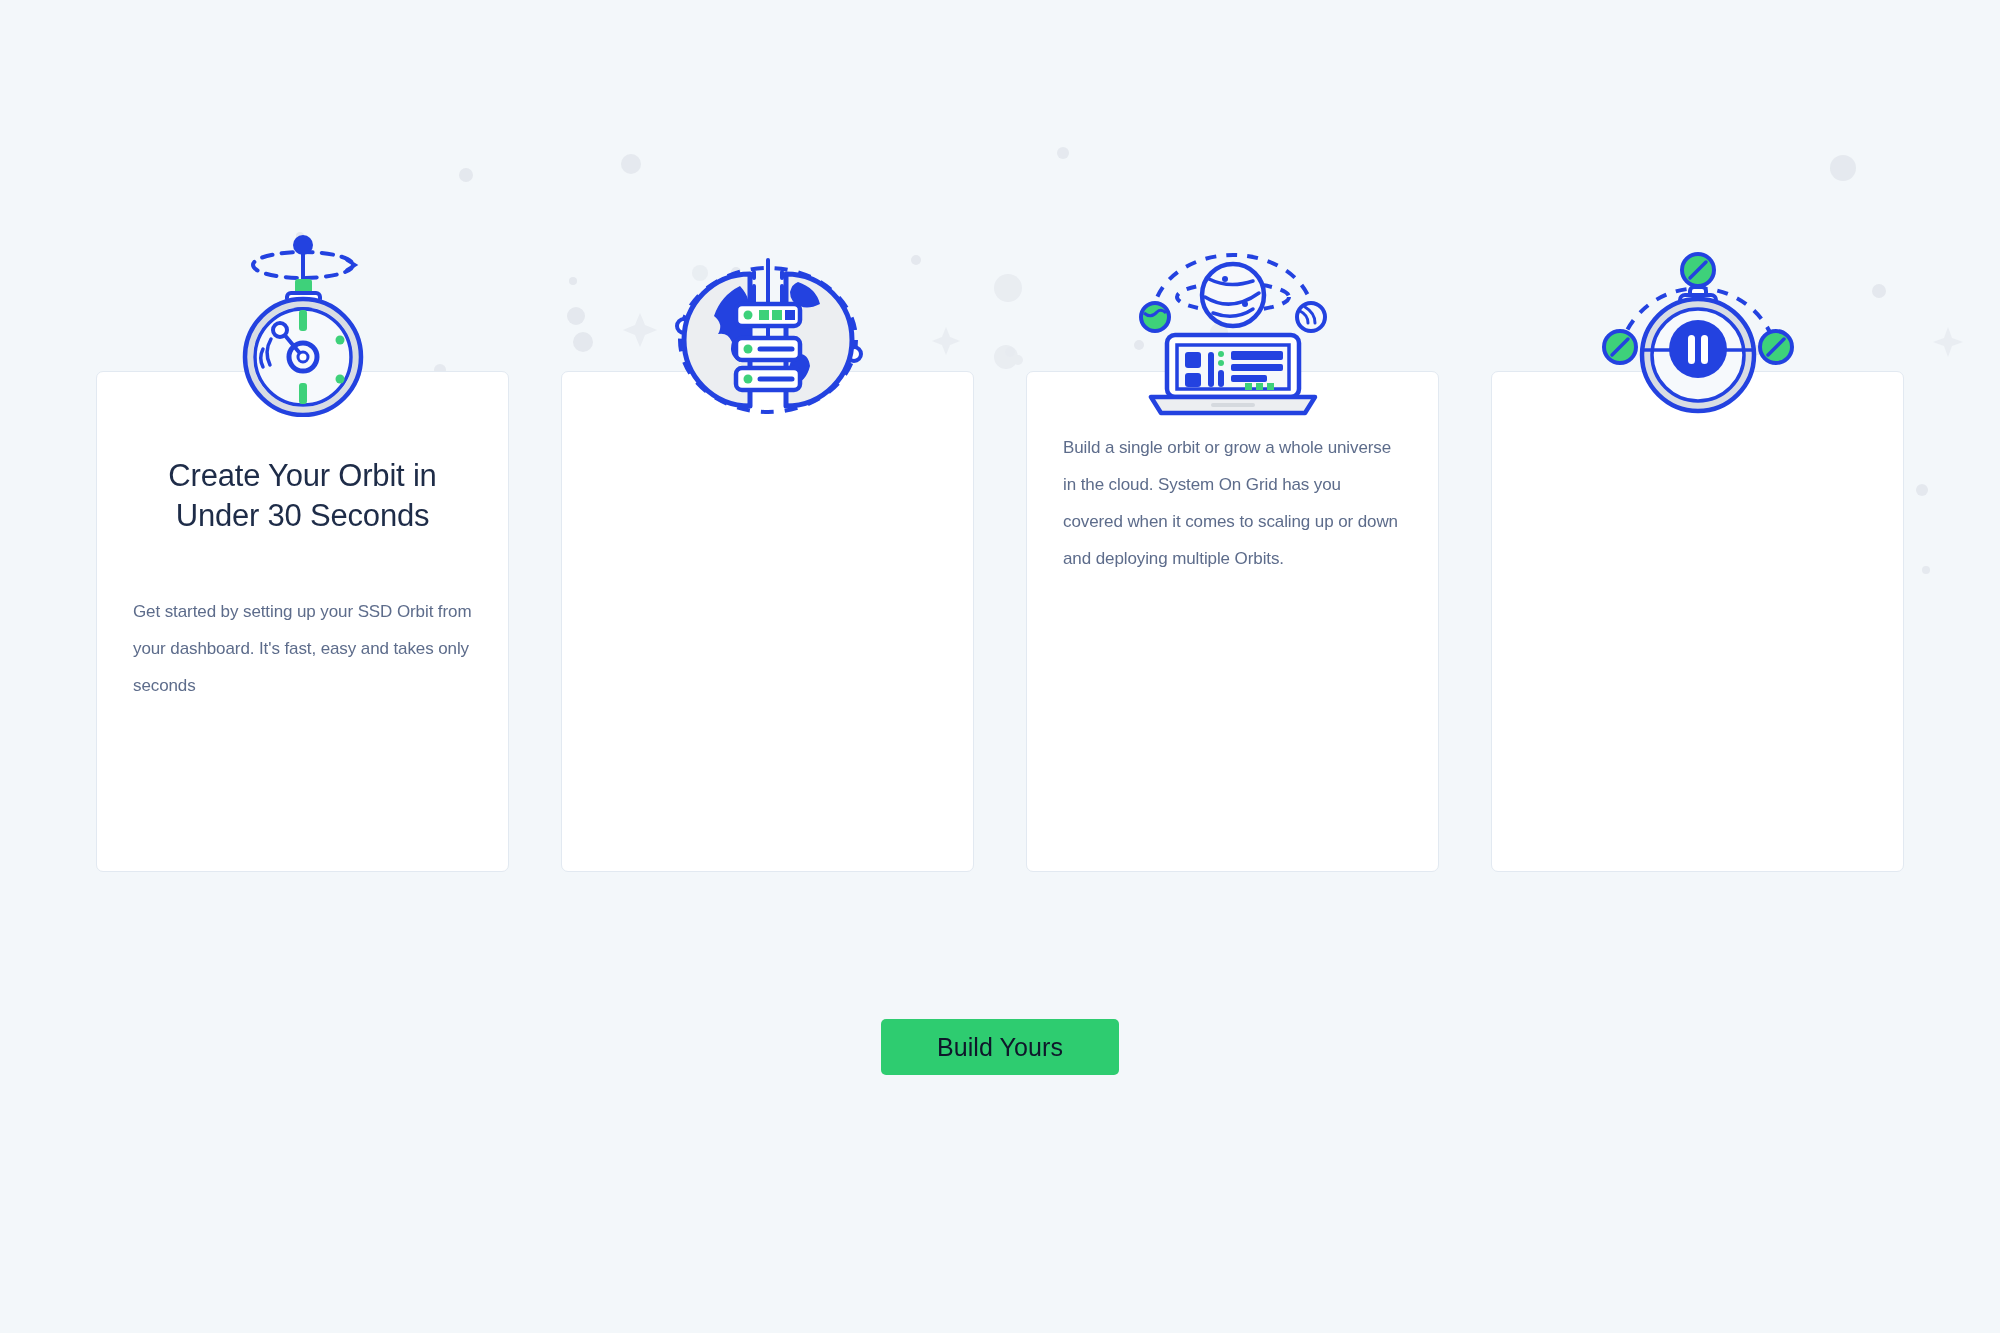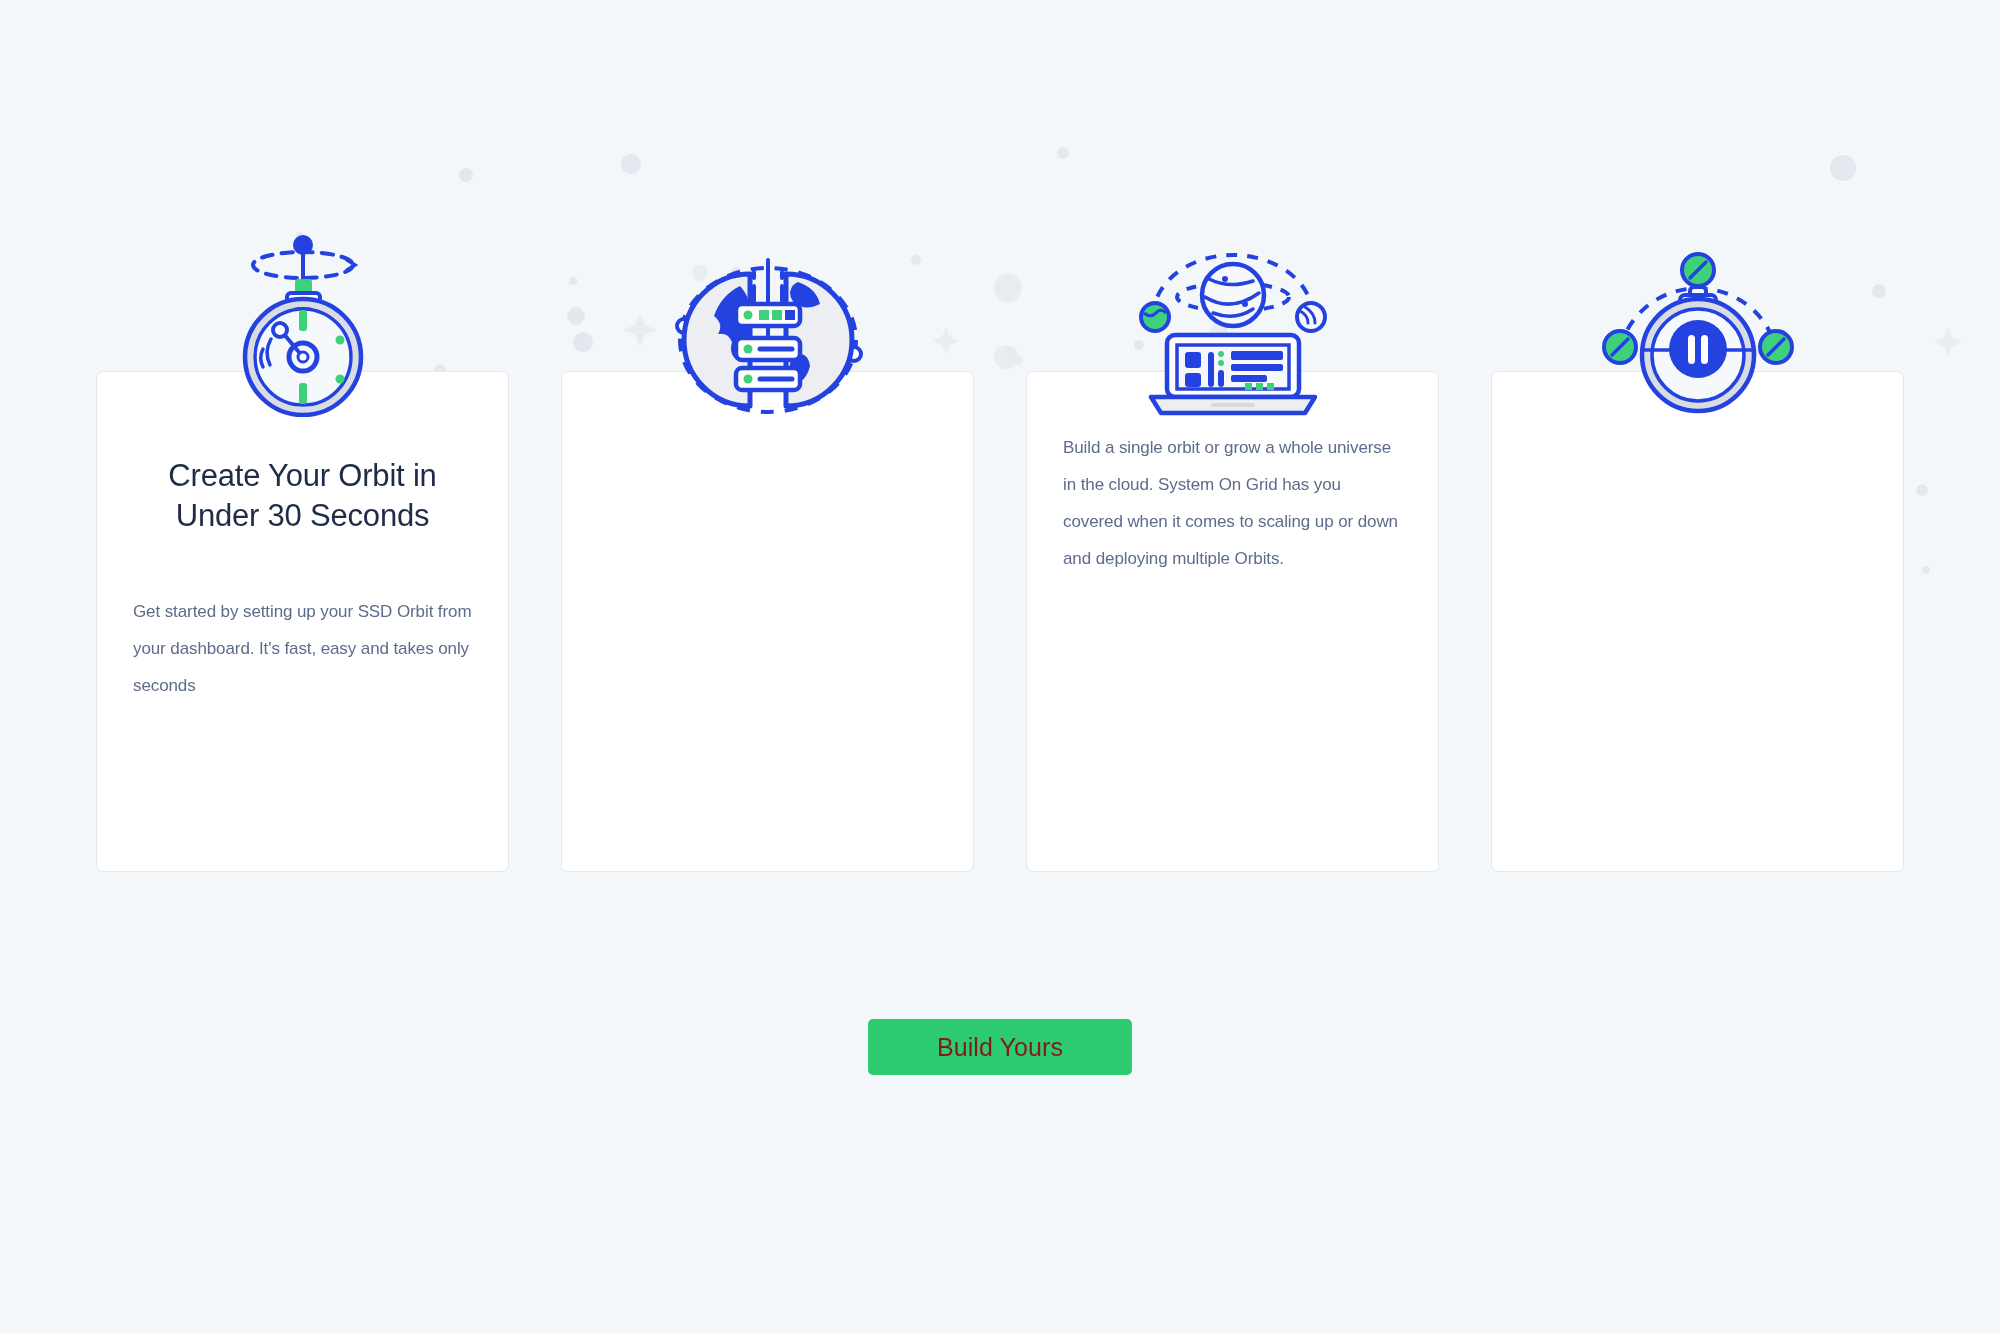--- a/index.html
+++ b/index.html
@@ -92,28 +92,28 @@
     position: absolute;
     left: 0;
     top: 1019px;
     width: 2000px;
     display: flex;
     justify-content: center;
   }
 
   .cta-button {
     background: #2ecc70;
-    color: #7f1d1d;
+    color: #0f172a;
     border: none;
     border-radius: 5px;
     font-family: "Liberation Sans", sans-serif;
     font-size: 25px;
     font-weight: 400;
     letter-spacing: 0.1px;
-    width: 264px;
+    width: 238px;
     height: 56px;
     cursor: pointer;
     display: flex;
     align-items: center;
     justify-content: center;
   }
 </style>
 </head>
 <body>
 

